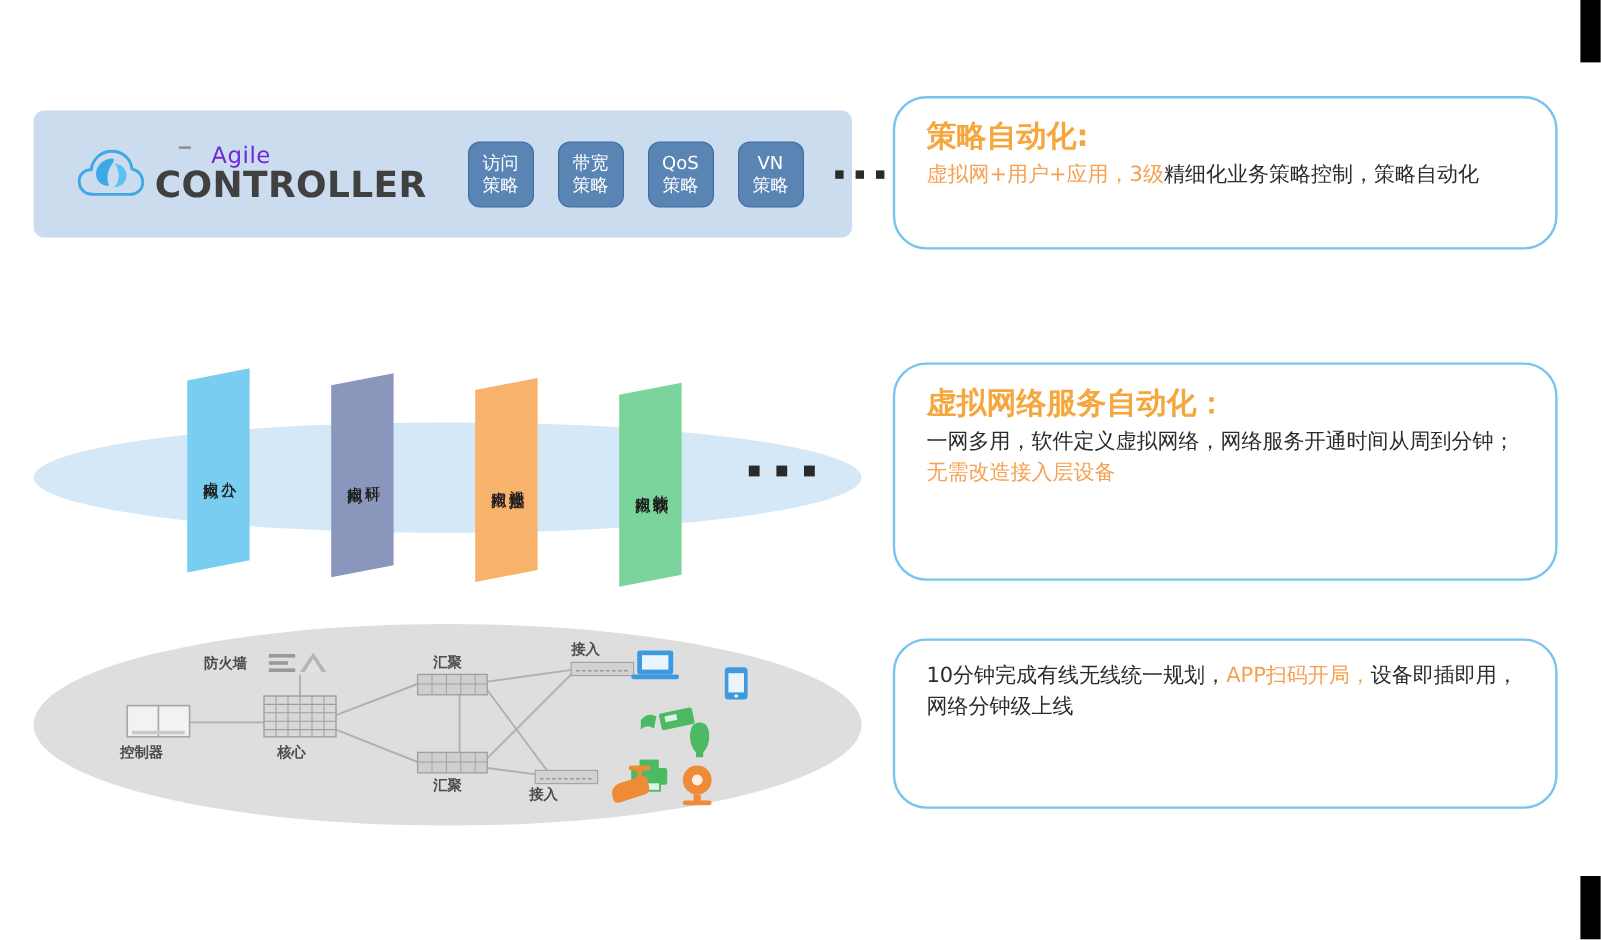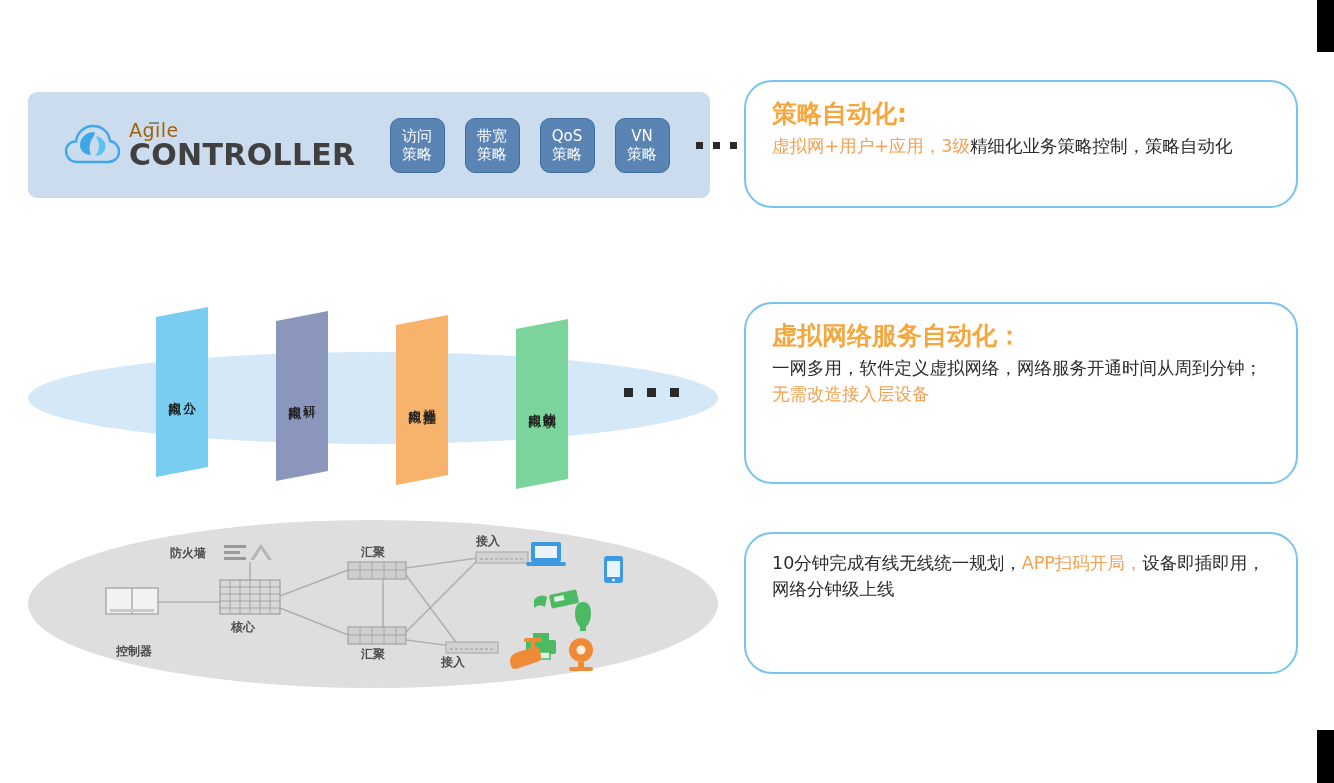--- a/index.html
+++ b/index.html
@@ -41,25 +41,26 @@
   }
   .logo-block {
     display: flex;
     align-items: center;
     gap: 9px;
   }
   .cloud-icon { width: 56px; height: 46px; display:block; }
   .logo-text { line-height: 1; }
   .logo-agile {
     font-size: 19px;
-    color: #a16207;
+    color: #6d28d9;
     letter-spacing: 0.5px;
     font-family: "DejaVu Sans", "Liberation Sans", sans-serif;
     position: relative;
     display: inline-block;
+    margin-left: 47px;
   }
   .logo-controller {
     font-size: 30px;
     font-weight: bold;
     color: #404040;
     letter-spacing: 0.3px;
     font-family: "DejaVu Sans", "Liberation Sans", sans-serif;
   }
   .policy-row {
     display: flex;
@@ -417,21 +418,21 @@
       <rect x="541" y="147" width="24" height="4" rx="2"></rect>
     </g>
 
     <g fill="#ef8b36">
       <path d="M484 148 q-6 -12 6 -16 l16 -5 q5 -1 6 4 l1 5 q1 5 -4 6 l-18 6 q-5 2 -7 0 z"></path>
       <rect x="503" y="121" width="4" height="9"></rect>
       <rect x="496" y="118" width="18" height="4" rx="1.5"></rect>
     </g>
   </svg>
 
-  <span class="topo-label" style="left:88px; top:99px;margin-top:24px;">控制器</span>
+  <span class="topo-label" style="left:72px; top:99px;">控制器</span>
   <span class="topo-label" style="left:142px; top:25px;">防火墙</span>
   <span class="topo-label" style="left:203px; top:99px;">核心</span>
   <span class="topo-label" style="left:333px; top:24px;">汇聚</span>
   <span class="topo-label" style="left:333px; top:126px;">汇聚</span>
   <span class="topo-label" style="left:448px; top:13px;">接入</span>
   <span class="topo-label" style="left:413px; top:134px;">接入</span>
 </div>
 
 <div class="card card1">
   <div class="card-title">策略自动化:</div>

